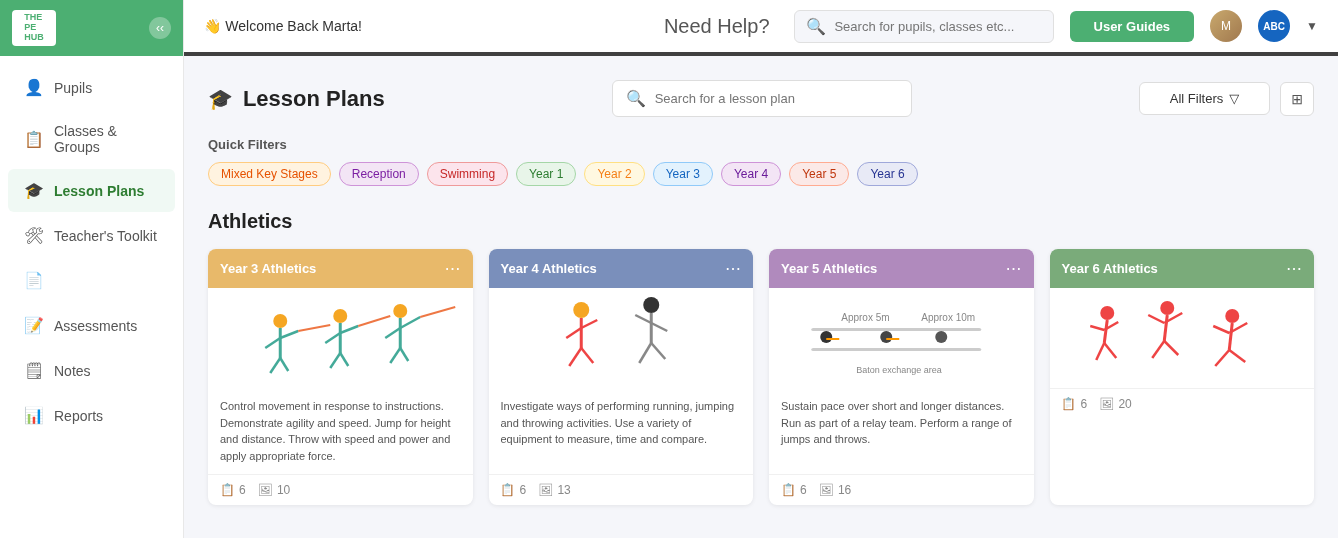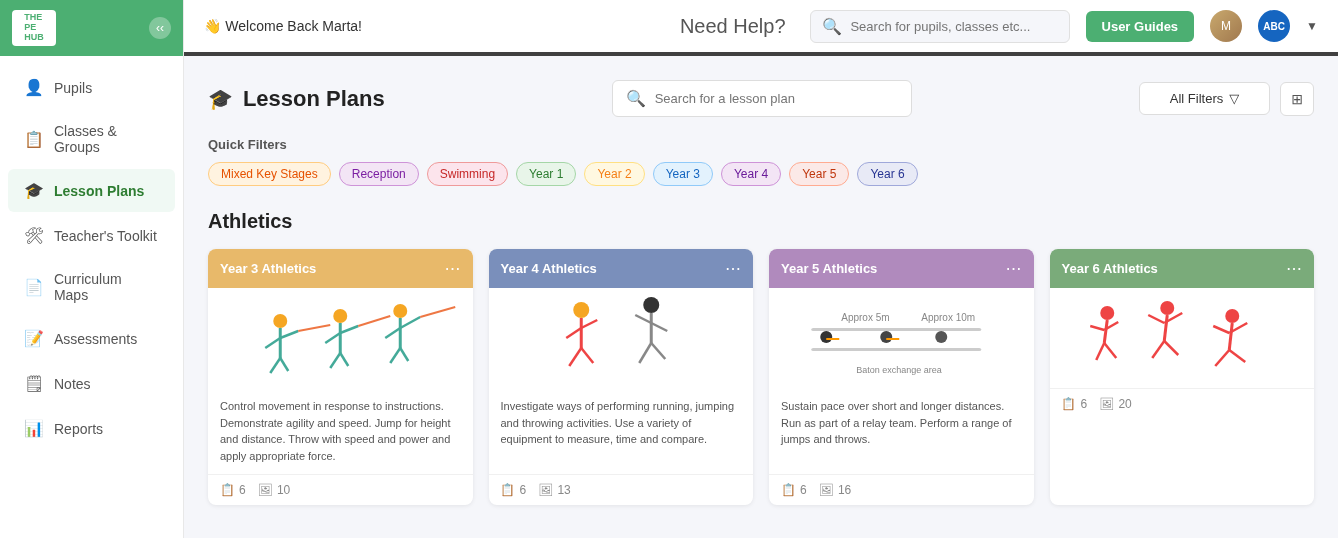--- a/index.html
+++ b/index.html
@@ -92,21 +92,21 @@
       outline: none;
       font-size: 13px;
       color: #777;
       width: 100%;
     }
     .user-guides-btn {
       background: #4caf72;
       color: #fff;
       border: none;
       border-radius: 6px;
-      padding: 8px 16px;
+      padding: 8px 24px;
       font-size: 13px;
       font-weight: 600;
       cursor: pointer;
     }
     .avatar-img {
       width: 32px; height: 32px; border-radius: 50%;
       background: linear-gradient(135deg, #c9a96e, #a0784e);
       display: flex; align-items: center; justify-content: center;
       color: #fff; font-size: 12px;
     }
@@ -311,21 +311,20 @@
     <div class="nav-item active">
       <span class="nav-icon">🎓</span>
       <span>Lesson Plans</span>
     </div>
     <div class="nav-item">
       <span class="nav-icon">🛠</span>
       <span>Teacher's Toolkit</span>
     </div>
     <div class="nav-item">
       <span class="nav-icon">📄</span>
-      <span>Curriculum Maps</span>
     </div>
     <div class="nav-item">
       <span class="nav-icon">📝</span>
       <span>Assessments</span>
     </div>
     <div class="nav-item">
       <span class="nav-icon">🗒</span>
       <span>Notes</span>
     </div>
     <div class="nav-item">

